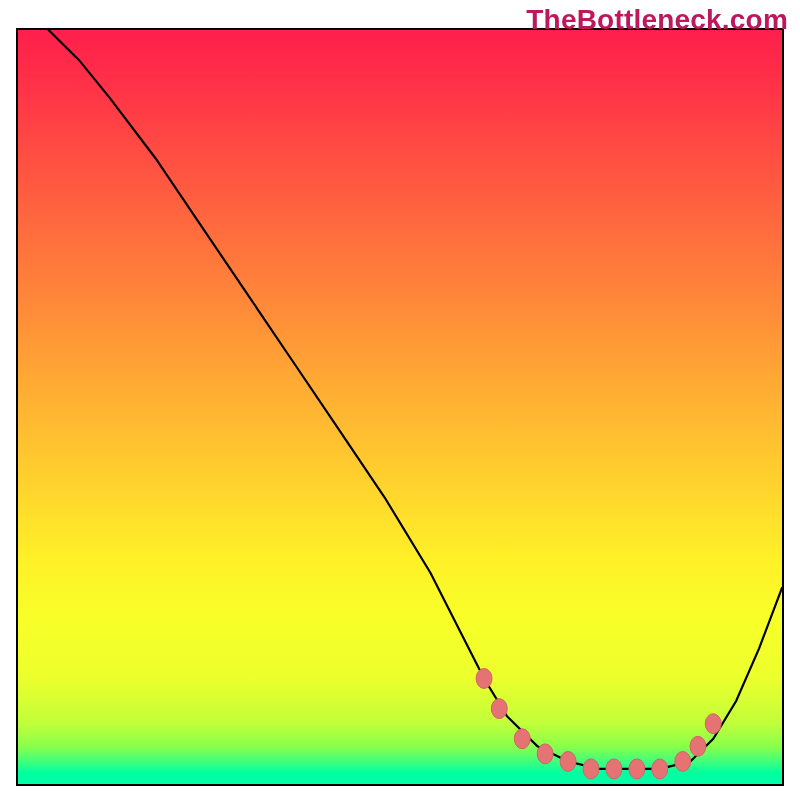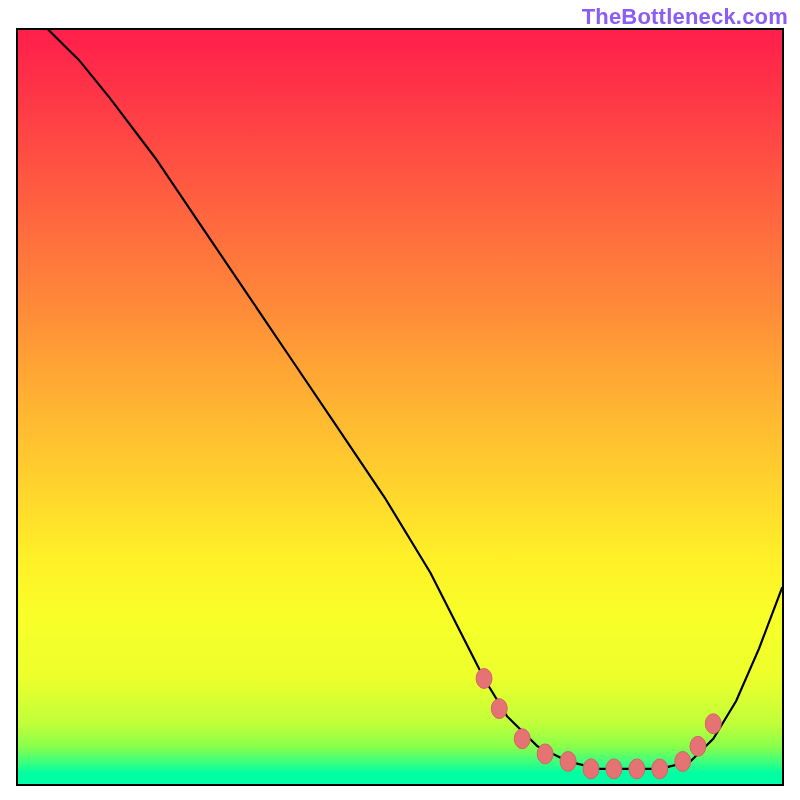--- a/index.html
+++ b/index.html
@@ -12,23 +12,23 @@
   }
   .container {
     position: relative;
     width: 800px;
     height: 800px;
   }
   .watermark {
     position: absolute;
     top: 4px;
     right: 12px;
-    font-size: 22px;
+    font-size: 28px;
     font-weight: 600;
-    color: #8b5cf6;
+    color: #be185d;
     letter-spacing: 0.2px;
     z-index: 10;
   }
   .plot-frame {
     position: absolute;
     top: 28px;
     left: 16px;
     width: 768px;
     height: 758px;
     box-sizing: border-box;

